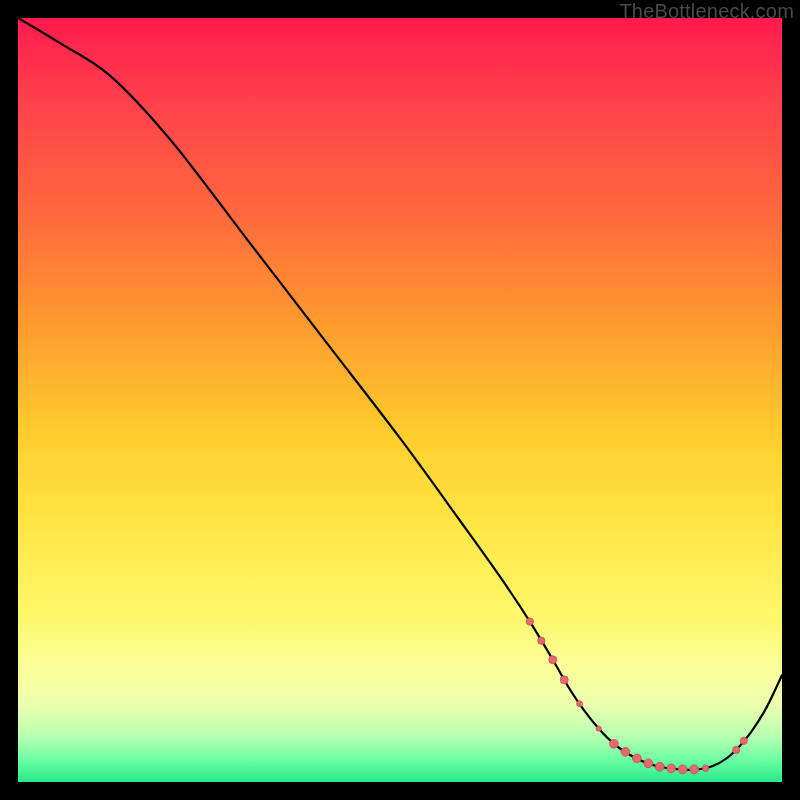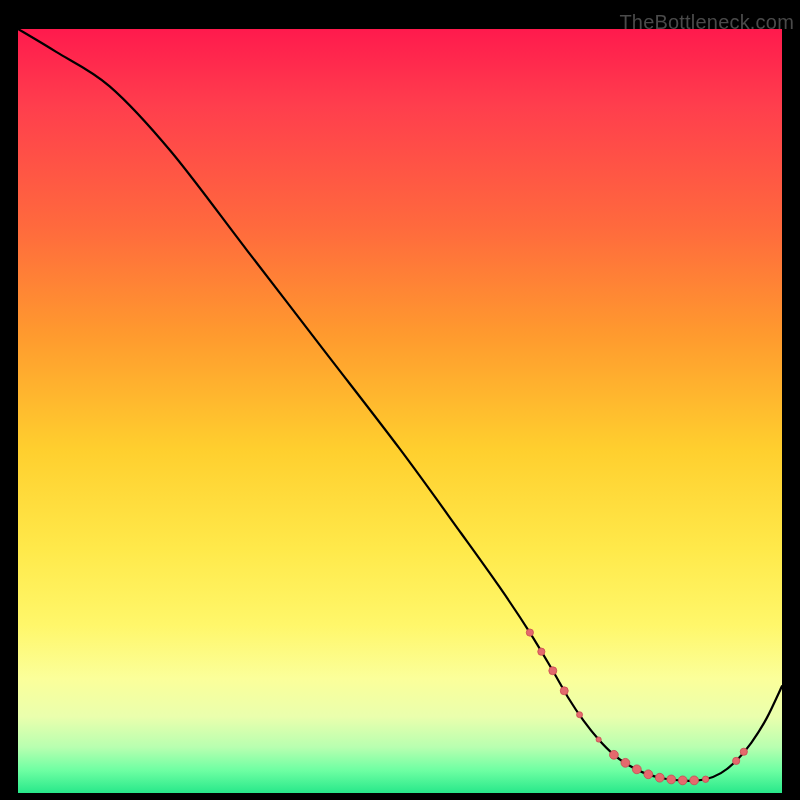--- a/index.html
+++ b/index.html
@@ -9,21 +9,20 @@
     height: 800px;
     background: #000;
     font-family: Arial, Helvetica, sans-serif;
     overflow: hidden;
   }
   .frame {
     position: relative;
     width: 800px;
     height: 623px;
     background: #000;
-    margin-top: 11px;
   }
   .plot {
     position: absolute;
     left: 18px;
     top: 18px;
     width: 764px;
     height: 764px;
     background: linear-gradient(to bottom,
       #ff1a4d 0%,
       #ff3e4d 10%,

